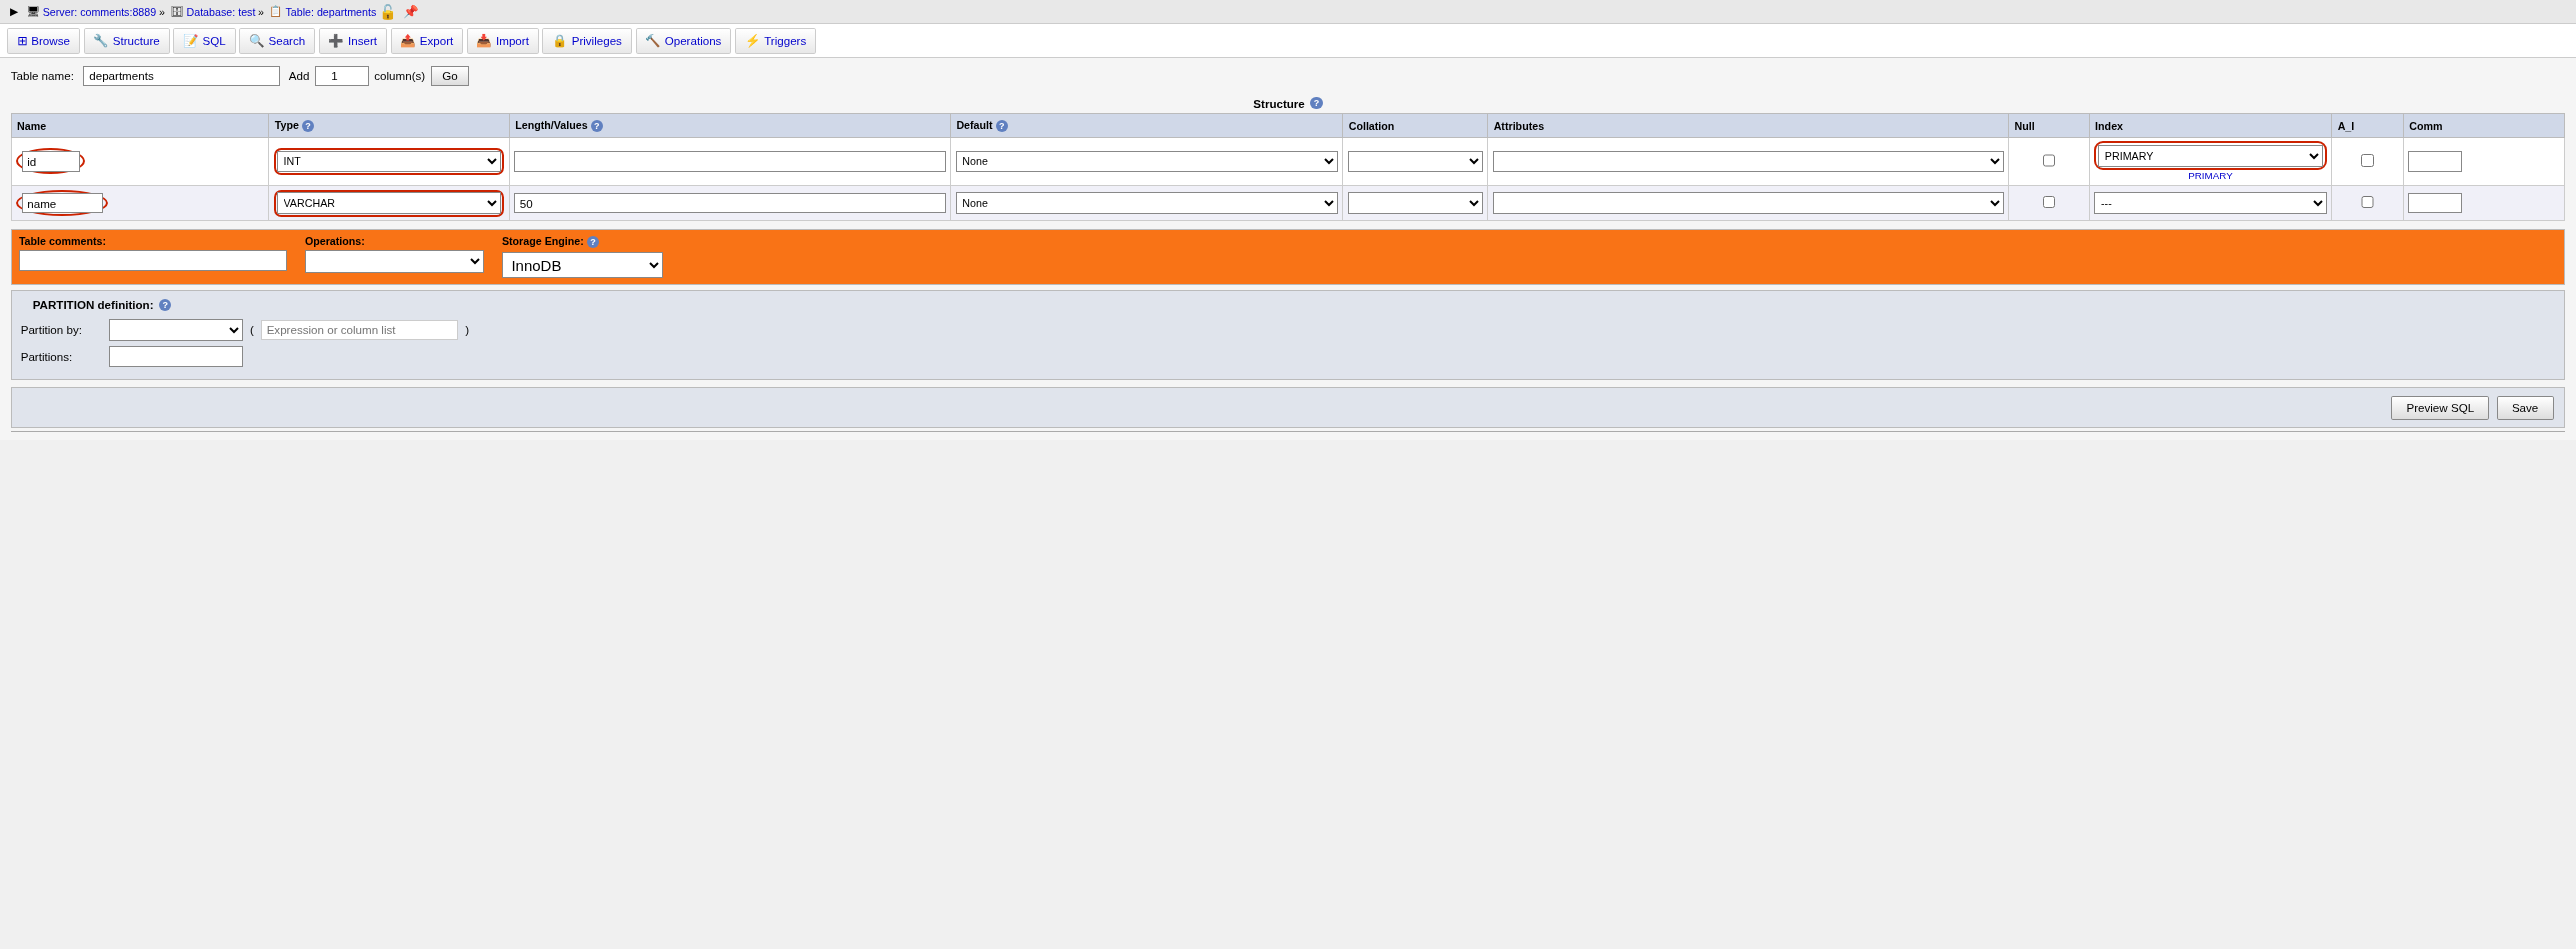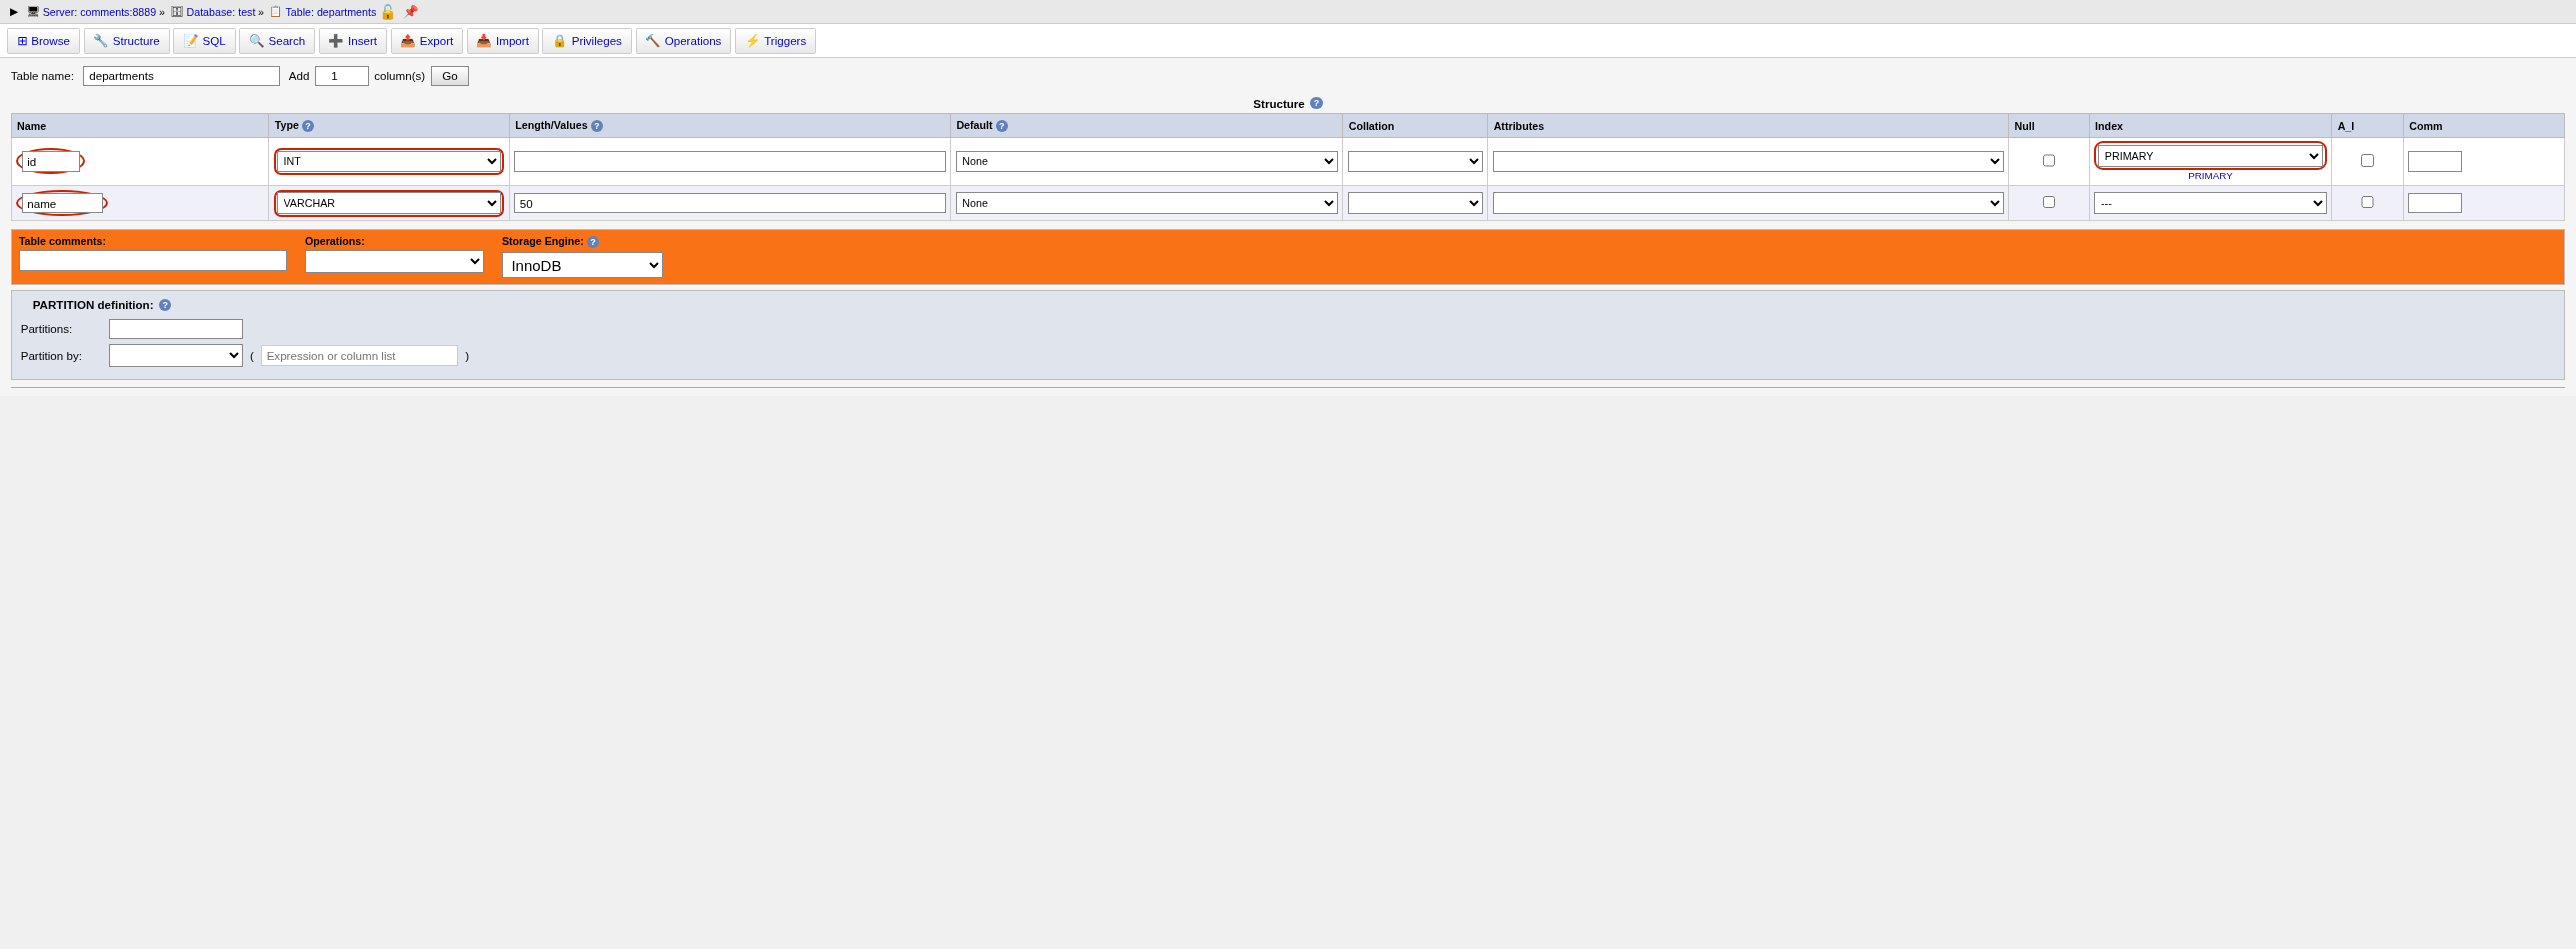--- a/index.html
+++ b/index.html
@@ -514,34 +514,38 @@
       </div>
     </div>
   </div>
 
   <div class="partition-section">
     <div class="partition-header">
       <span>PARTITION definition:</span>
       <span class="help-icon">?</span>
     </div>
     <div class="partition-row">
-      <label>Partitions:</label>
-      <input class="partition-input" type="number" style="">
-    </div>
-    <div class="partition-row">
       <label>Partition by:</label>
       <select class="partition-select">
         <option value=""></option>
         <option>HASH</option>
         <option>KEY</option>
         <option>RANGE</option>
         <option>LIST</option>
       </select>
       <span>(</span>
       <input class="partition-expr" type="text" placeholder="Expression or column list" style="">
       <span>)</span>
     </div>
+    <div class="partition-row">
+      <label>Partitions:</label>
+      <input class="partition-input" type="number" style="">
+    </div>
   </div>
 
+  <div class="footer-bar">
+    <button class="footer-btn">Preview SQL</button>
+    <button class="footer-btn">Save</button>
+  </div>
 
   <div class="bottom-sep"></div>
 </div>
 
 
 </body></html>

